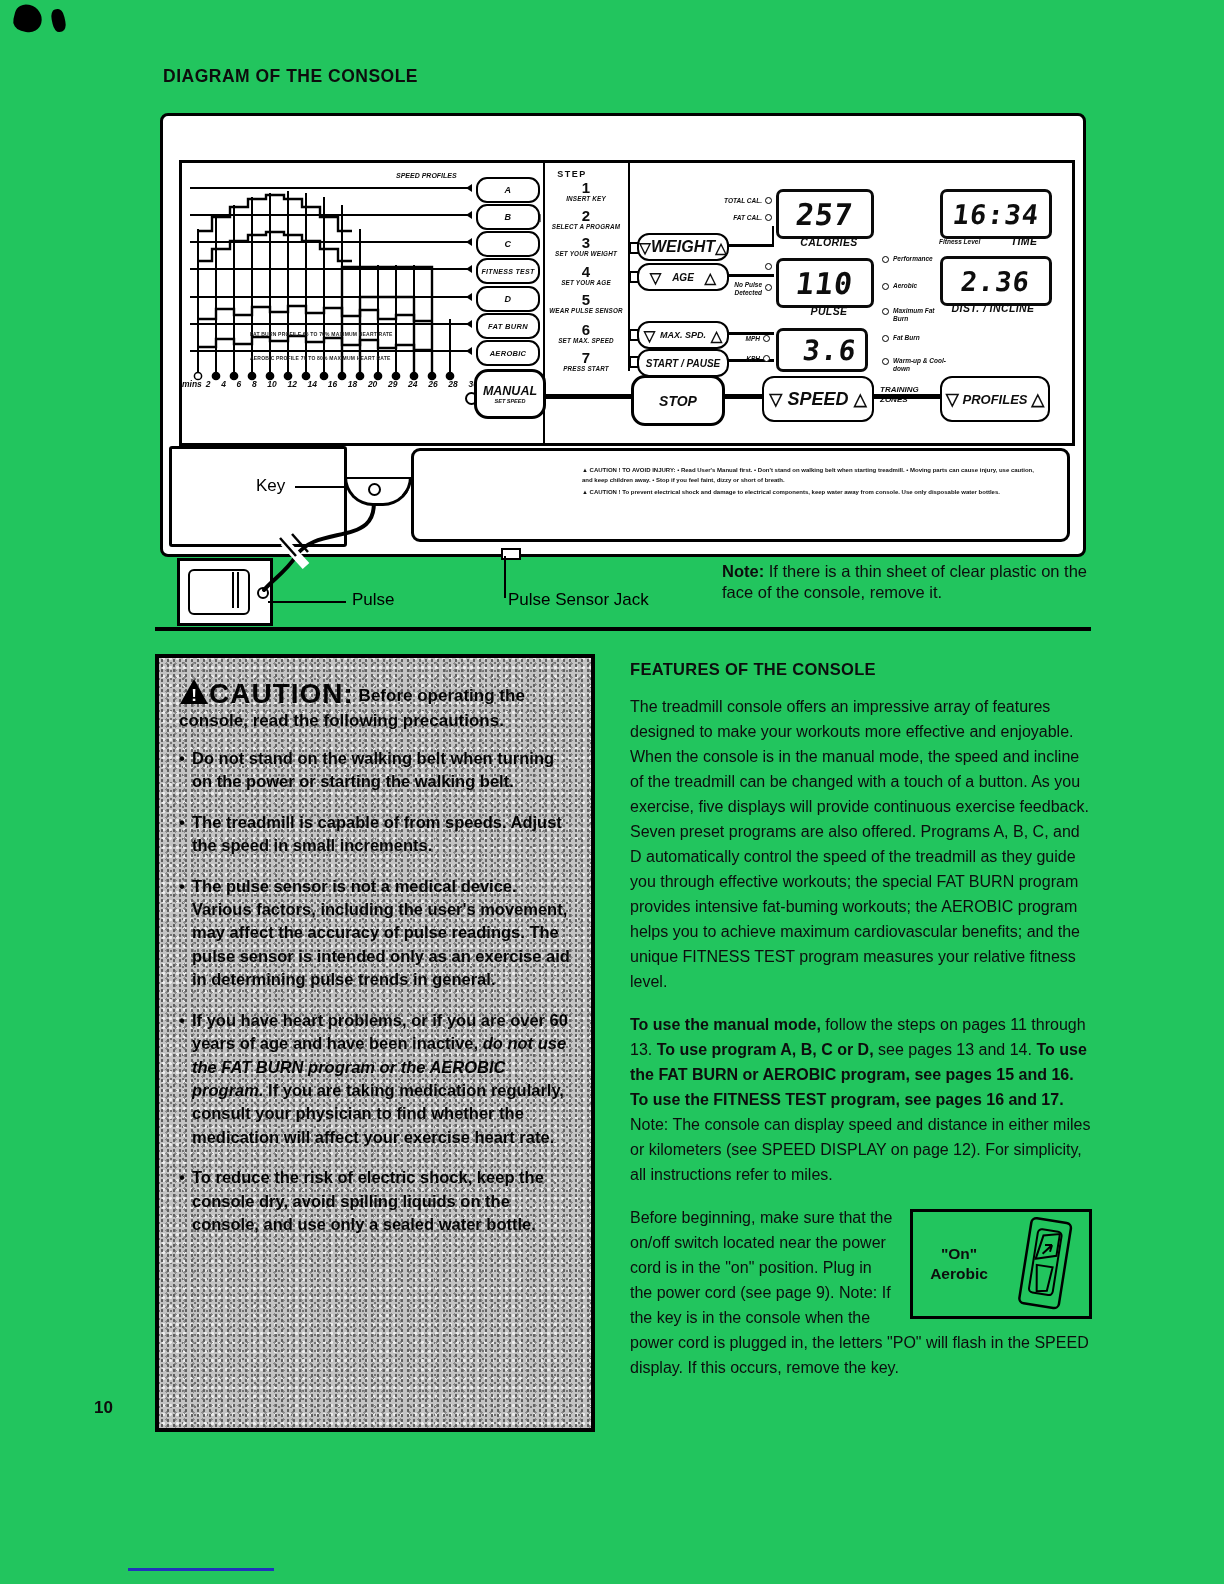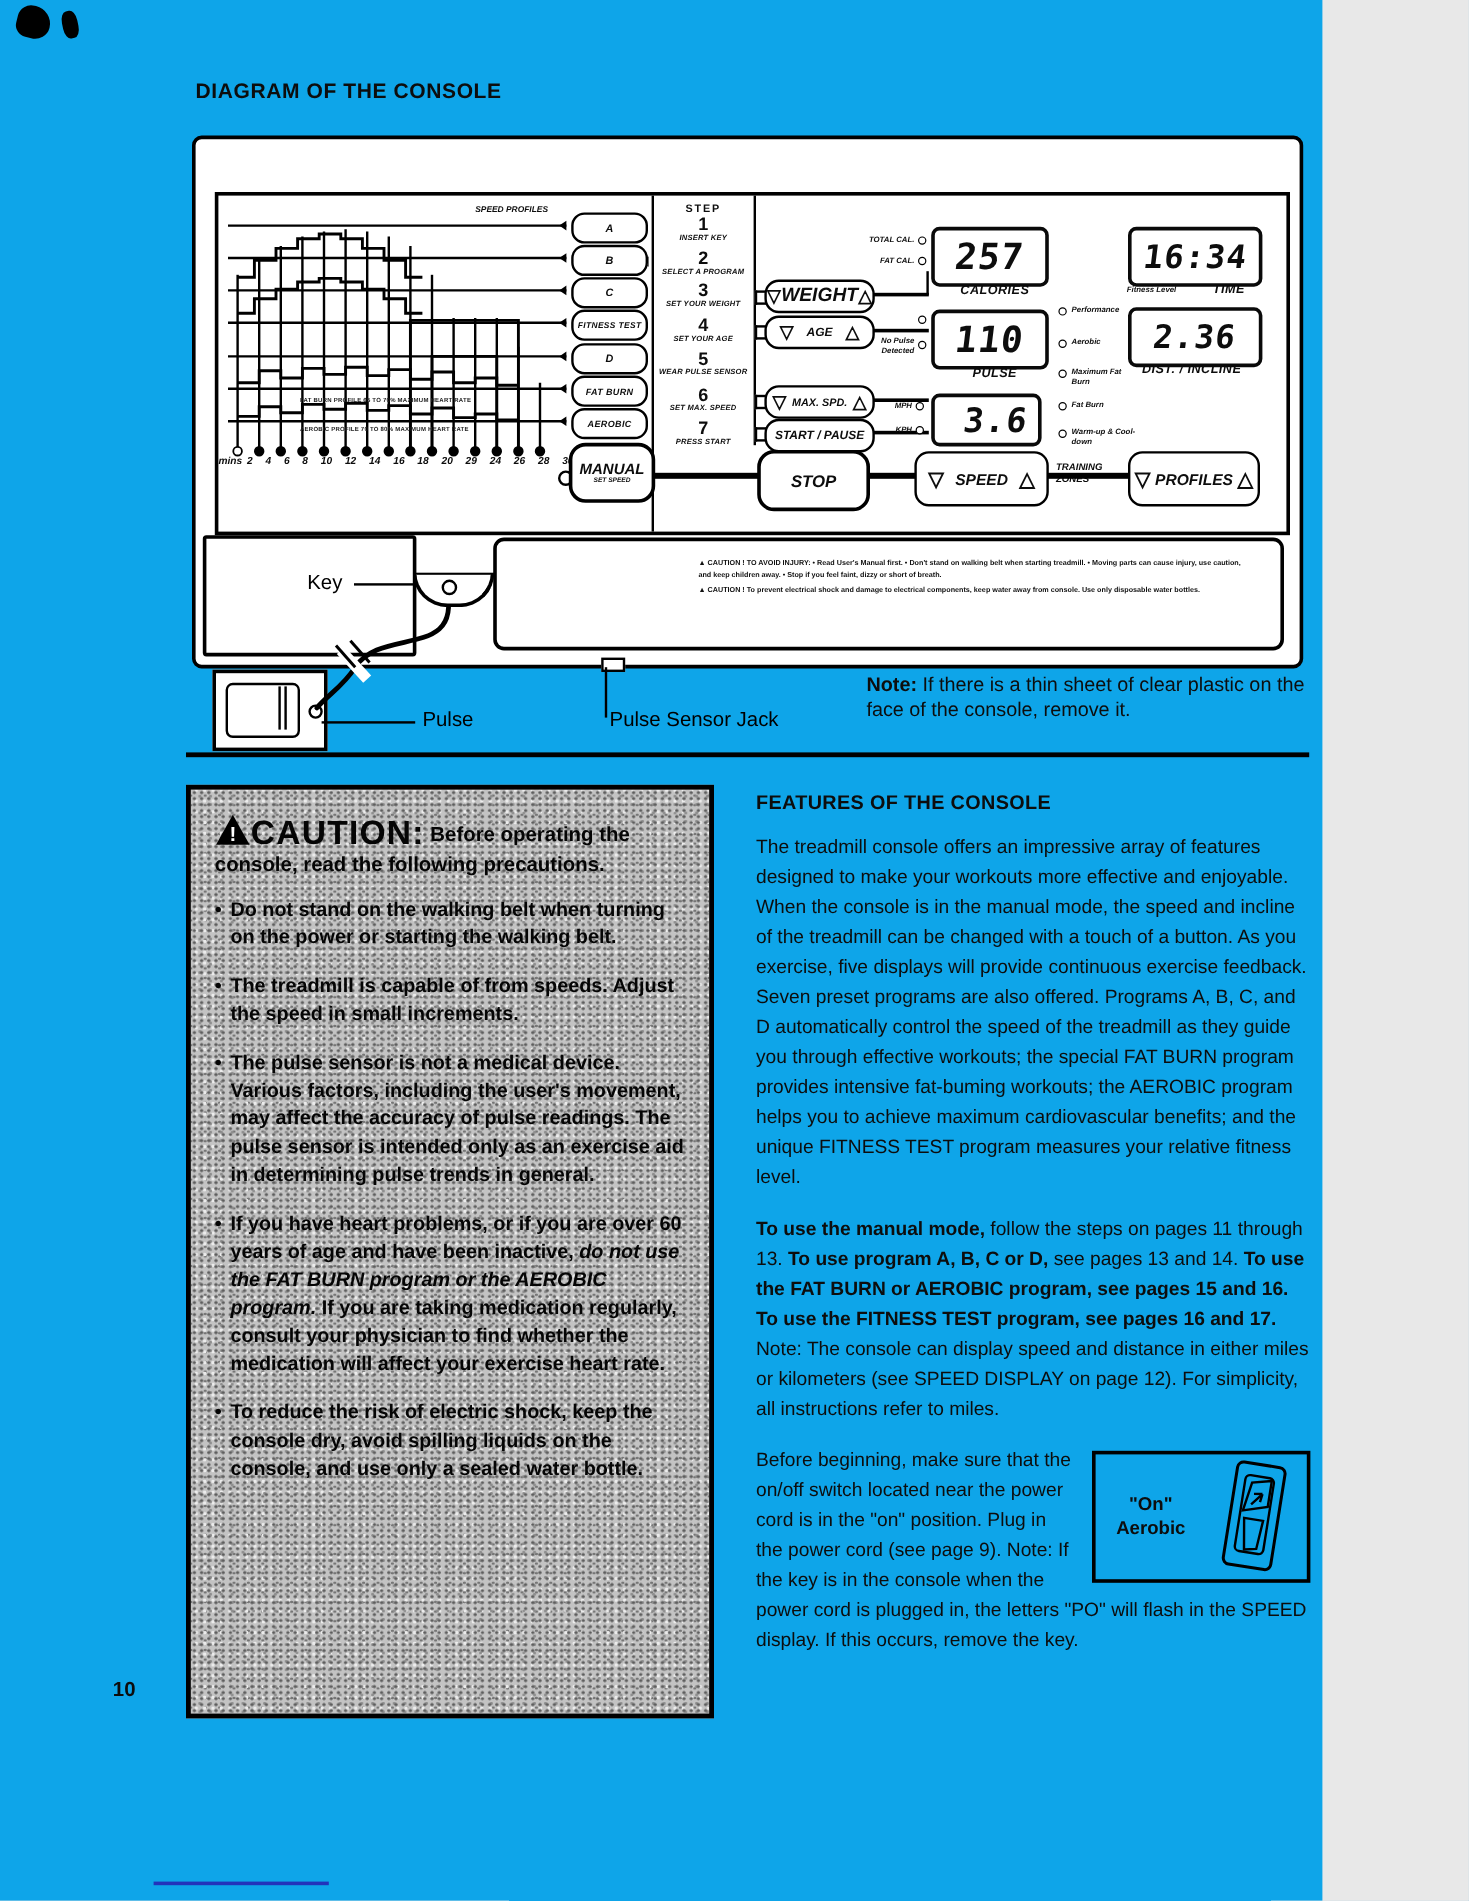--- a/index.html
+++ b/index.html
@@ -1,16 +1,16 @@
 <!DOCTYPE html>
 <html><head>
 <meta charset="utf-8">
 <style>
   html,body{margin:0;padding:0;background:#e8e8e8;}
-  #page{position:relative;width:1102px;height:1584px;background:#0ea5e9;font-family:"Liberation Sans",sans-serif;color:#0d0d0d;overflow:hidden;}
+  #page{position:relative;width:1224px;height:1584px;background:#22c55e;font-family:"Liberation Sans",sans-serif;color:#0d0d0d;overflow:hidden;}
   .abs{position:absolute;}
   .blob{position:absolute;background:#000;}
 
   
   #console-box{position:absolute;left:160px;top:113px;width:920px;height:438px;border:3px solid #000;border-radius:8px;background:#fff;}
   #panel{position:absolute;left:16px;top:44px;width:890px;height:280px;border:3px solid #000;background:#fff;}
   .vline{position:absolute;border-left:2.5px solid #000;}
   .hline{position:absolute;background:#000;height:2.5px;}
   .thickbar{position:absolute;background:#000;height:5px;z-index:1;}
 
@@ -184,21 +184,21 @@
 
       <div class="abs" style="left:283px;top:229px;width:9px;height:9px;border:2px solid #000;border-radius:50%;background:#fff;z-index:2;"></div>
       <div class="thickbar" style="left:296px;top:231px;width:566px;"></div>
       <div class="bigbtn" style="left:292px;top:206px;width:66px;height:44px;font-size:12.5px;">
         <span>MANUAL</span>
         <span style="font-size:5.5px;">SET SPEED</span>
       </div>
 
       <div class="vline" style="left:361px;top:0;height:280px;"></div>
       <div class="vline" style="left:446px;top:0;height:208px;border-left-width:2px;"></div>
-      <div class="abs" style="left:362px;top:6px;width:84px;text-align:center;font:bold 9px 'Liberation Sans',sans-serif;letter-spacing:1.5px;">STEP</div>
+      <div class="abs" style="left:348px;top:6px;width:84px;text-align:center;font:bold 9px 'Liberation Sans',sans-serif;letter-spacing:1.5px;">STEP</div>
 
       <div class="step" style="left:362px;top:17px;">
           <div class="n">1</div>
           <div class="l">INSERT KEY</div>
         </div>
       <div class="step" style="left:362px;top:45px;">
           <div class="n">2</div>
           <div class="l">SELECT A PROGRAM</div>
         </div>
       <div class="step" style="left:362px;top:72px;">
@@ -244,21 +244,21 @@
         <span class="tri">△</span>
       </div>
       <div class="cbtn" style="left:455px;top:186px;width:88px;height:24px;">
         <span style="font-size:10px;">START / PAUSE</span>
       </div>
       <div class="bigbtn" style="left:449px;top:212px;width:88px;height:45px;">
         <span>STOP</span>
       </div>
       <div class="cbtn" style="left:580px;top:213px;width:108px;height:42px;">
         <span class="tri" style="font-size:17px;">▽</span>
-        <span style="font-size:13px;">SPEED</span>
+        <span style="font-size:18px;">SPEED</span>
         <span class="tri" style="font-size:17px;">△</span>
       </div>
       <div class="cbtn" style="left:758px;top:213px;width:106px;height:42px;">
         <span class="tri" style="font-size:17px;">▽</span>
         <span style="font-size:13px;">PROFILES</span>
         <span class="tri" style="font-size:17px;">△</span>
       </div>
 
       <div class="hline" style="left:543px;top:81px;width:49px;"></div>
       <div class="vline" style="left:590px;top:63px;height:20px;"></div>

